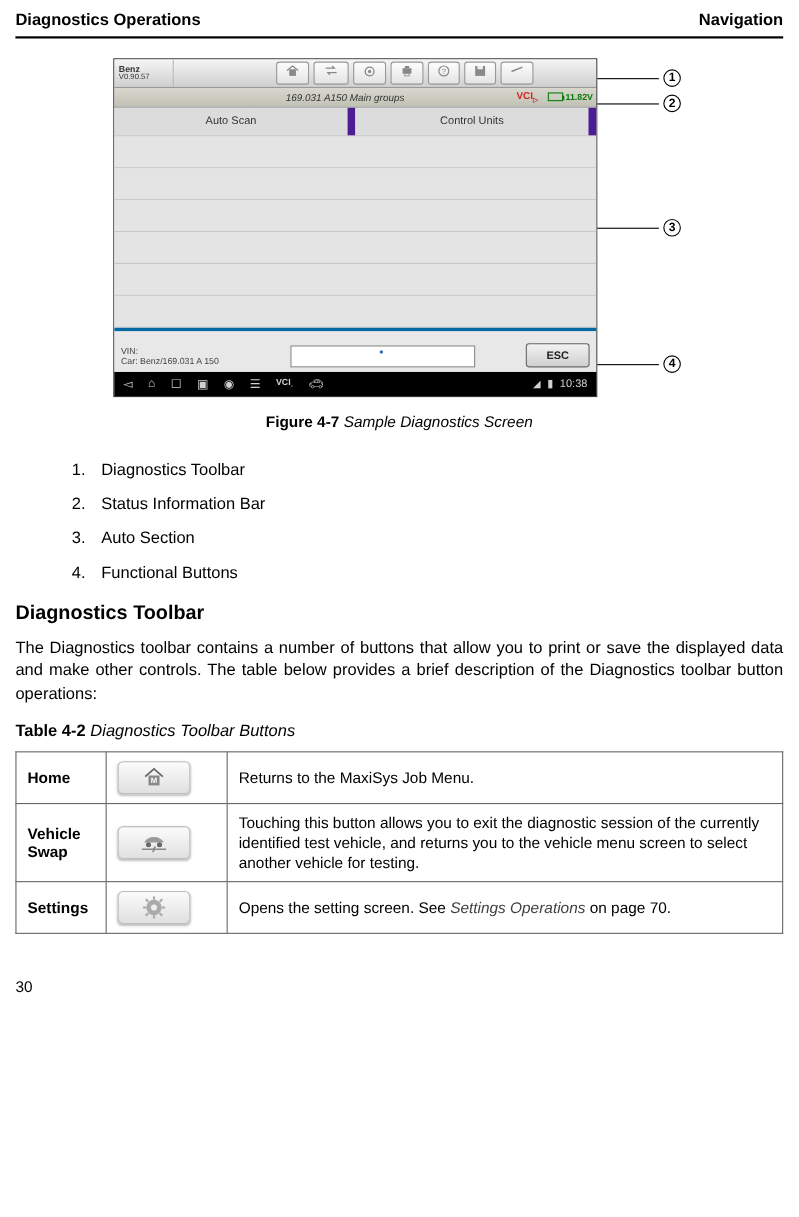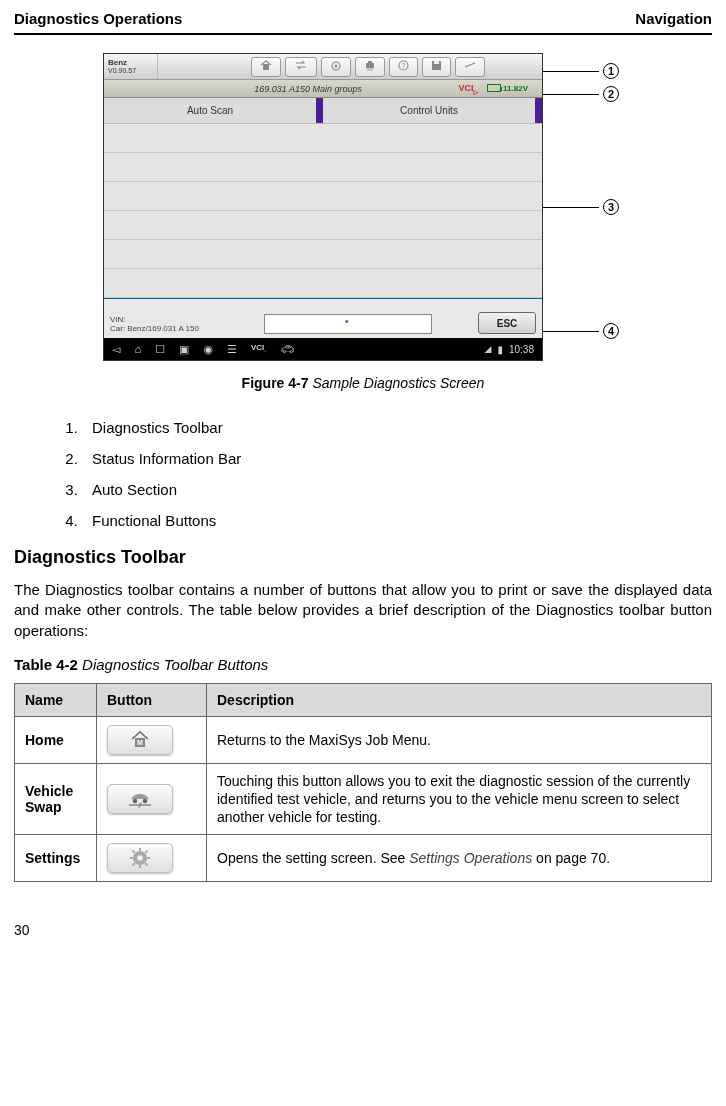--- a/index.html
+++ b/index.html
@@ -81,21 +81,21 @@
     justify-content:space-between;
     font-size:9px;
     color:#333;
     border-bottom:1px solid #888;
   }
   .statusbar-mid { flex:1; text-align:center;font-style:italic; }
   .batt {
     display:inline-flex;
     align-items:center;
     gap:2px;
-    padding-right:14px;
+    padding-right:3px;
     color:#0a7c0a;
     font-size:8px;
     font-weight:bold;
   }
   .vci-tag { color:#d02828; font-weight:bold; padding-right:6px; }
   .batt-icon { width:14px; height:8px; border:1px solid #0a7c0a; position:relative; }
   .batt-icon::after { content:""; position:absolute; right:-2px; top:2px; width:2px; height:4px; background:#0a7c0a;}
   .main {
     height: 200px;
     background:#e6e6e6;
@@ -117,21 +117,21 @@
     border-right:7px solid #4c1d95;
   }
   .rows .r {
     height:29px;
     border-bottom:1px solid #c7c7c7;
     background:#e4e4e4;
   }
   .footer {
     height: 40px;
     background:#e8e8e8;
-    border-top:1px solid #0369a1;
+    border-top:3px solid #0369a1;
     display:flex;
     align-items:flex-end;
     padding: 0 6px 4px 6px;
     font-size:8px;
     color:#444;
     position:relative;
   }
   .footer .vin { line-height:1.2; }
   .footer-input {
     position:absolute;
@@ -388,25 +388,20 @@
 
 <h3 class="hh">Diagnostics Toolbar</h3>
 <p class="body">The Diagnostics toolbar contains a number of buttons that allow you to print or save the displayed data and make other controls. The table below provides a brief description of the Diagnostics toolbar button operations:</p>
 
 <p class="tabletitle">
   <b>Table 4-2 </b><i>Diagnostics Toolbar Buttons</i>
 </p>
 
 <table class="tb2">
   <tbody>
-      <tr>
-    <th>Name</th>
-    <th>Button</th>
-    <th>Description</th>
-  </tr>
   <tr>
     <td class="namecol">Home</td>
     <td class="btncol">
       <span class="btn-icon">
         <svg width="24" height="20" viewBox="0 0 24 20">
               <rect x="7" y="8" width="10" height="9" fill="#888"></rect>
               <polyline points="4,9 12,2 20,9" fill="none" stroke="#666" stroke-width="1.6"></polyline>
               <text x="12" y="15" text-anchor="middle" font-size="7" fill="#fff" font-weight="bold">M</text>
             </svg>
       </span>

